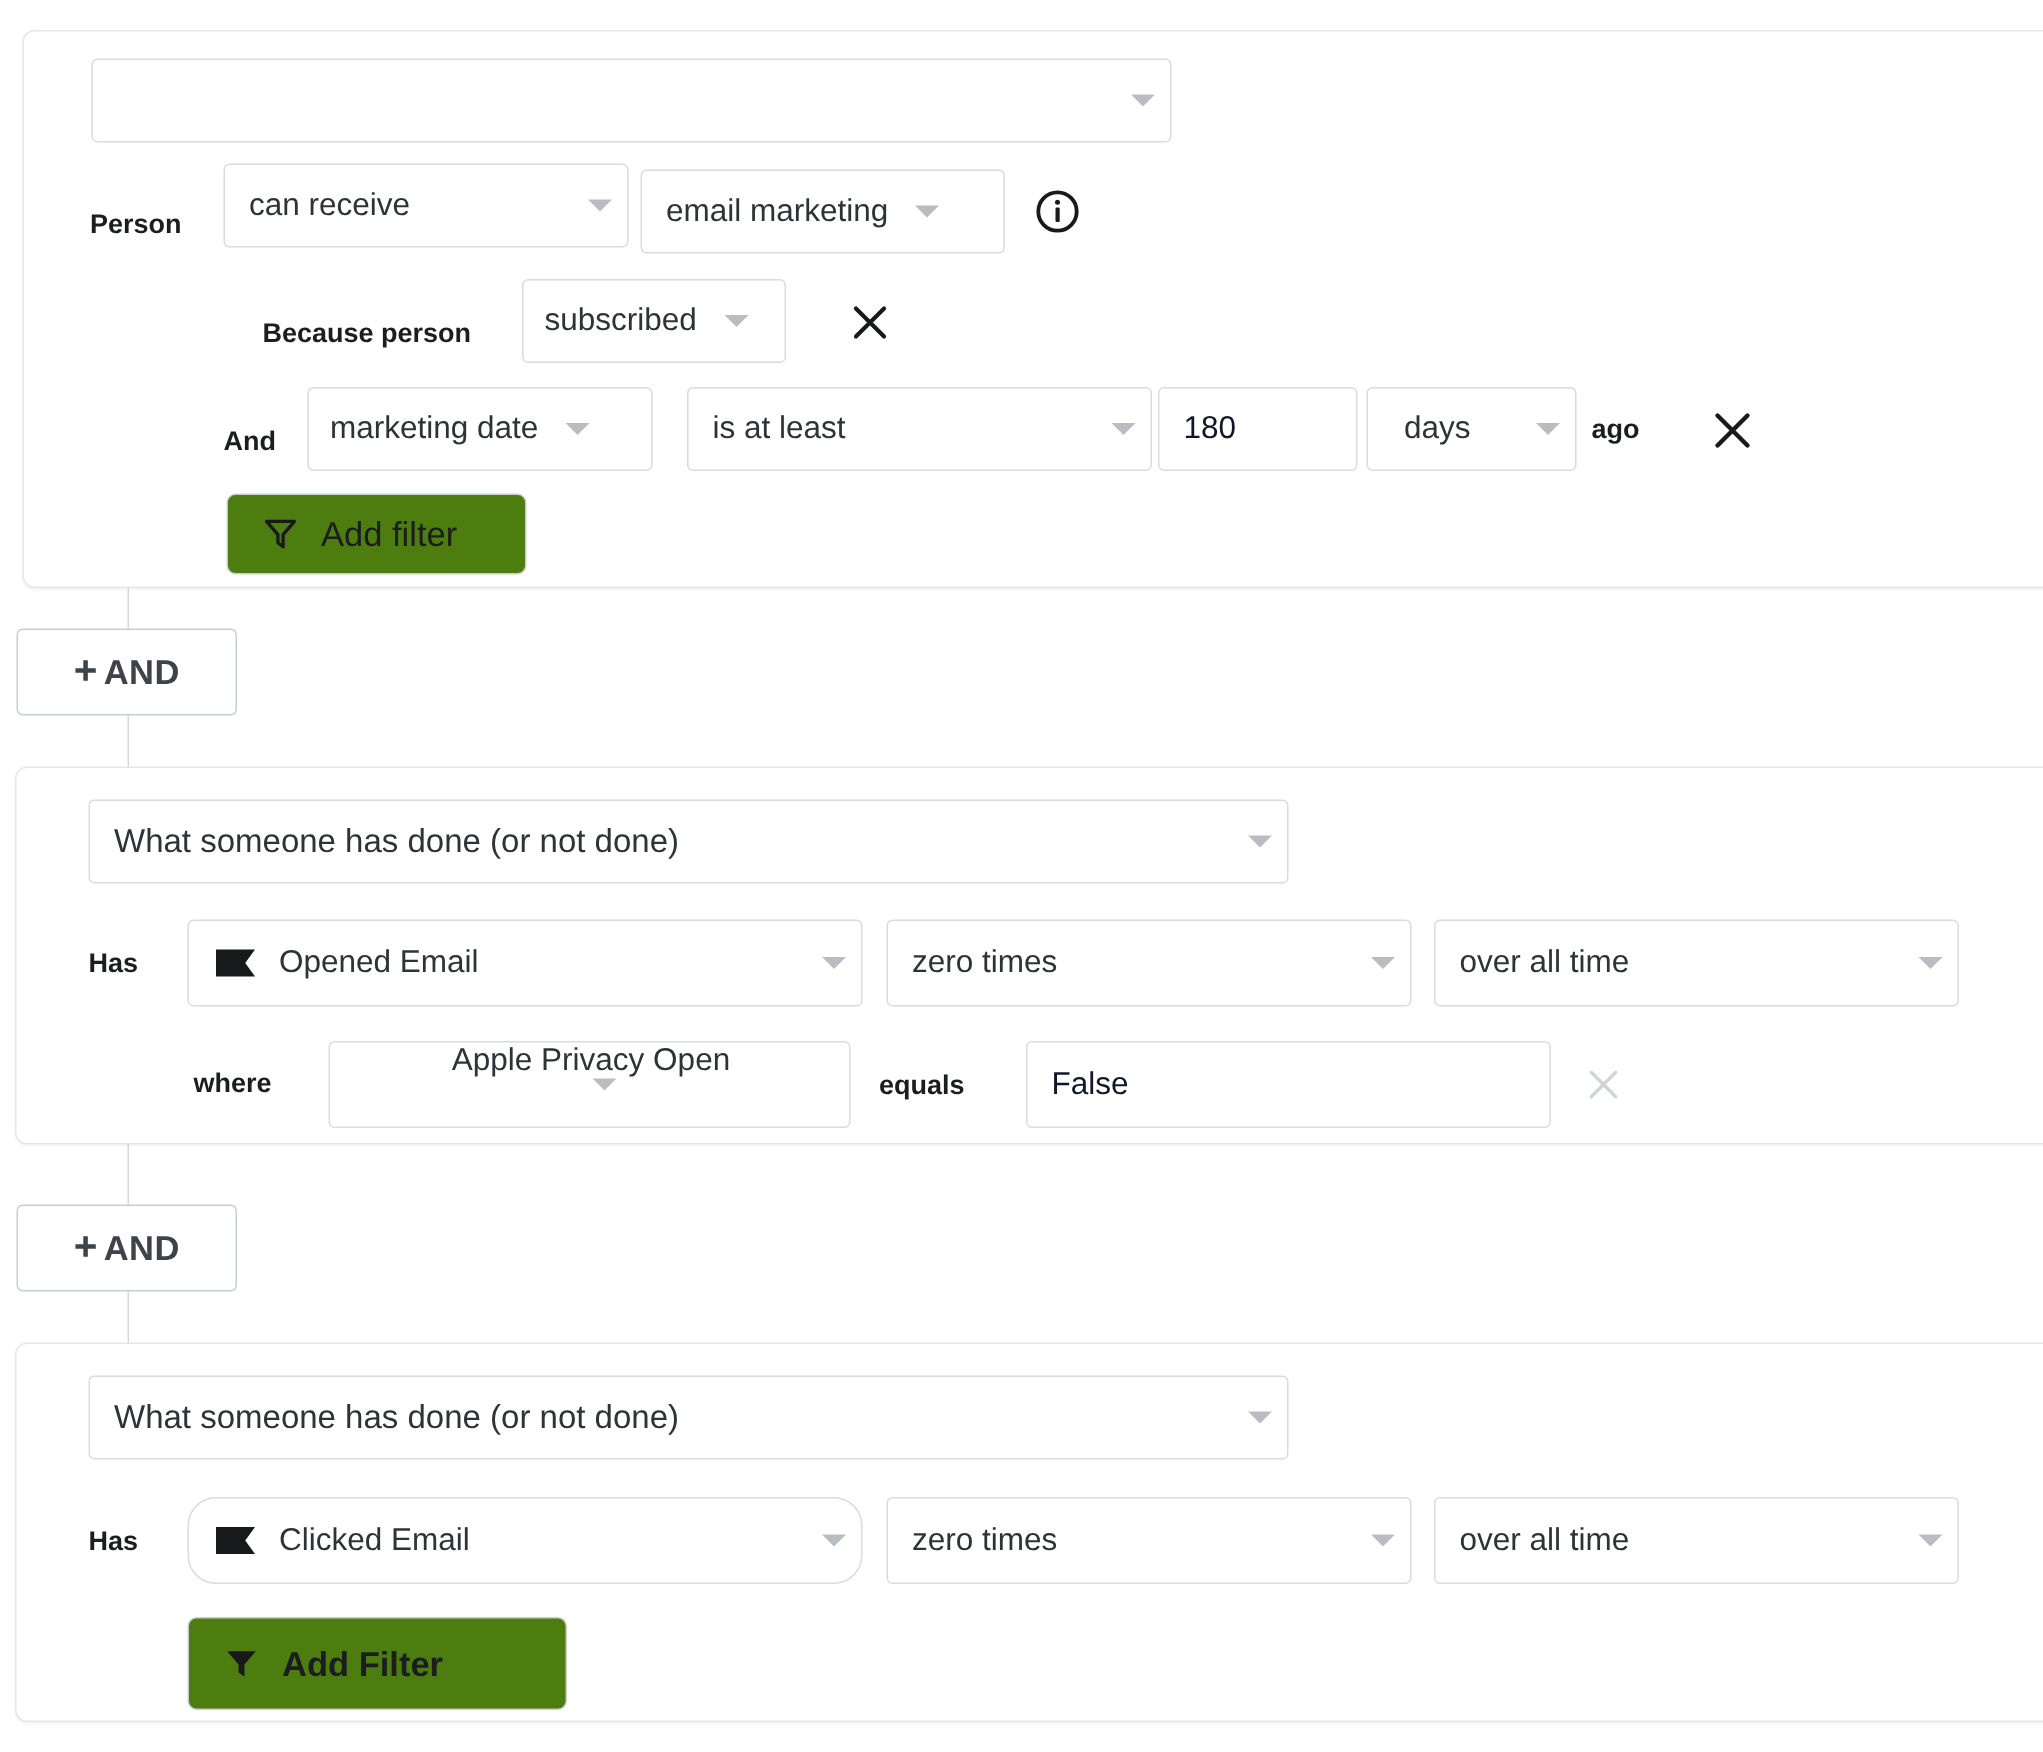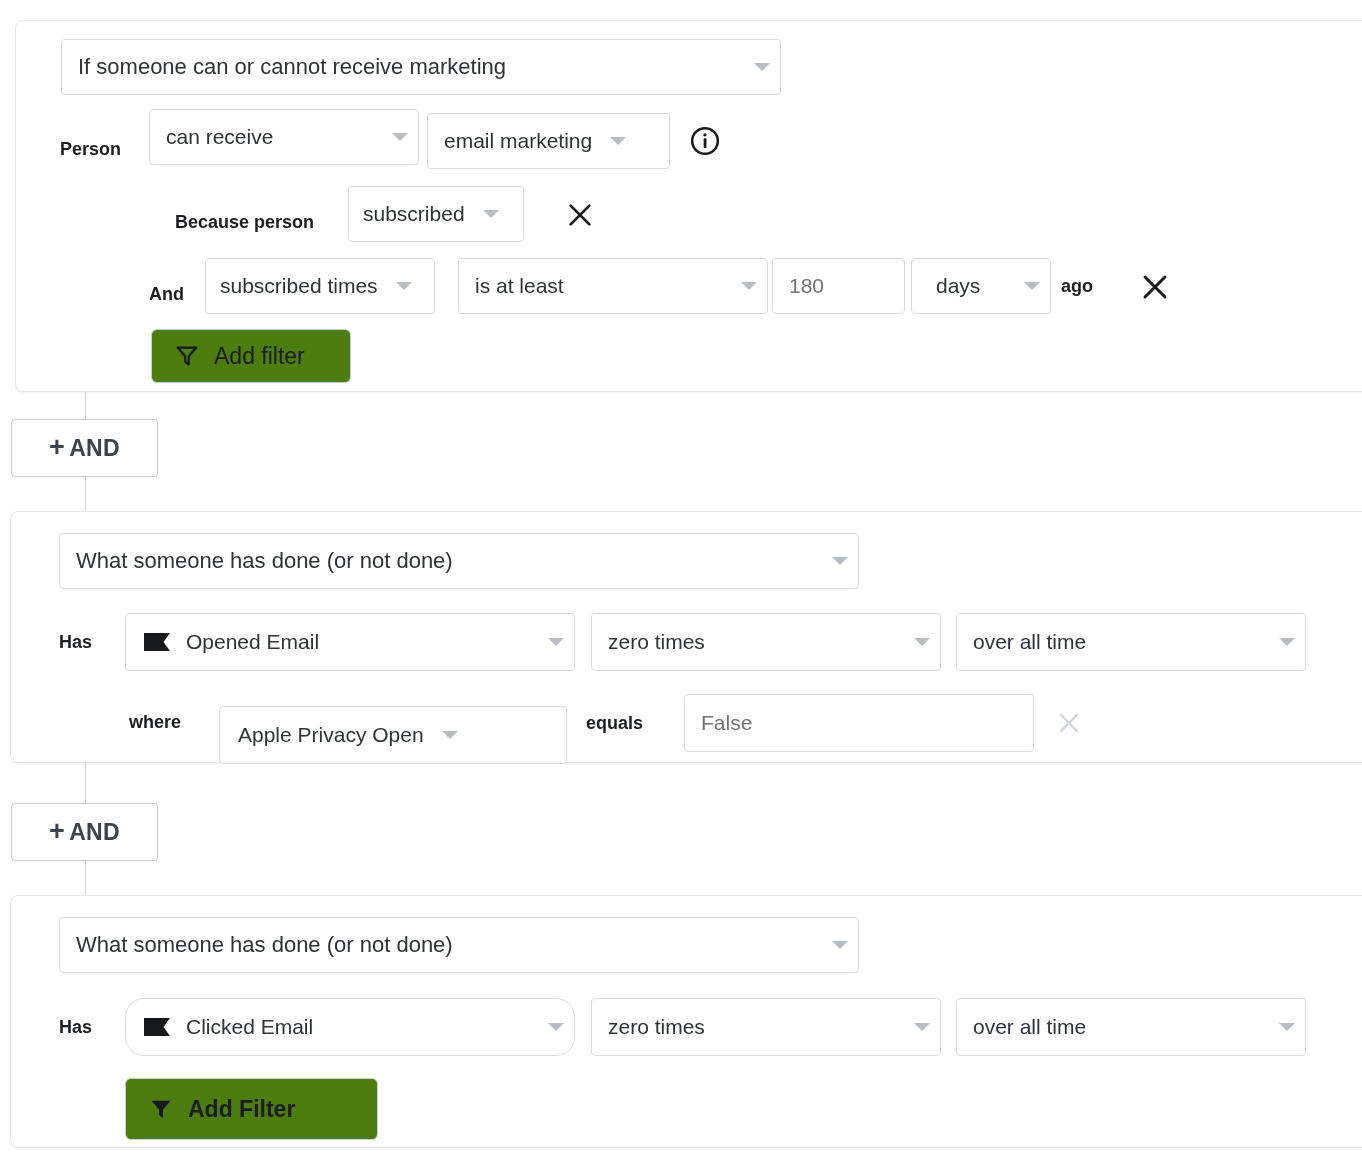--- a/index.html
+++ b/index.html
@@ -72,21 +72,21 @@
 
   .txtinput {
     position: absolute;
     box-sizing: border-box;
     background: #ffffff;
     border: 1px solid #d9dcdf;
     border-radius: 4px;
     display: flex;
     align-items: center;
     padding: 0 16px;
-    color: #737373;
+    color: #0f172a;
     font-size: 21px;
   }
 
   .lbl {
     position: absolute;
     font-size: 18px;
     color: #1b1d1f;
     font-weight: bold;
     white-space: nowrap;
     display: flex;
@@ -165,21 +165,20 @@
 <body>
 
 <div class="canvas">
 
   <div class="connector" style="top:392px;height:120px;"></div>
   <div class="connector" style="top:760px;height:150px;"></div>
 
   <div class="card" style="left:15px; top:20px; width:1360px; height:372px;">
 
     <div class="sel" style="left:45px; top:18px; width:720px; height:56px; font-size:22px;">
-      <span class="txt">If someone can or cannot receive marketing</span>
       <span class="caret">
           <i></i>
         </span>
     </div>
 
     <div class="lbl" style="left:44px; top:100px; height:56px;">Person</div>
 
     <div class="sel" style="left:133px; top:88px; width:270px; height:56px;">
       <span class="txt">can receive</span>
       <span class="caret">
@@ -213,21 +212,21 @@
 
     <div class="xbtn" style="left:548px; top:178px; width:32px; height:32px;">
       <svg width="30" height="30" viewBox="0 0 24 24" aria-hidden="true">
         <path d="M4.5 4.5 L19.5 19.5 M19.5 4.5 L4.5 19.5" stroke="#17191b" stroke-width="2.2" stroke-linecap="round"></path>
       </svg>
     </div>
 
     <div class="lbl" style="left:133px; top:245px; height:56px;">And</div>
 
     <div class="sel caret-tight" style="left:189px; top:237px; width:230px; height:56px; padding-left:14px; padding-right:14px;">
-      <span class="txt">subscribed times</span>
+      <span class="txt">marketing date</span>
       <span class="caret">
           <i></i>
         </span>
     </div>
 
     <div class="sel" style="left:442px; top:237px; width:310px; height:56px;">
       <span class="txt">is at least</span>
       <span class="caret">
           <i></i>
         </span>
@@ -299,21 +298,21 @@
 
     <div class="sel" style="left:945px; top:101px; width:350px; height:58px;">
       <span class="txt">over all time</span>
       <span class="caret">
           <i></i>
         </span>
     </div>
 
     <div class="lbl" style="left:118px; top:182px; height:56px;">where</div>
 
-    <div class="sel caret-tight" style="left:208px; top:194px; width:348px; height:58px; padding-left:18px; padding-right:16px;">
+    <div class="sel caret-tight" style="left:208px; top:182px; width:348px; height:58px; padding-left:18px; padding-right:16px;flex-direction:column;">
       <span class="txt">Apple Privacy Open</span>
       <span class="caret">
           <i></i>
         </span>
     </div>
 
     <div class="lbl" style="left:575px; top:182px; height:58px;">equals</div>
 
     <div class="txtinput" style="left:673px; top:182px; width:350px; height:58px;">
       <span>False</span>

